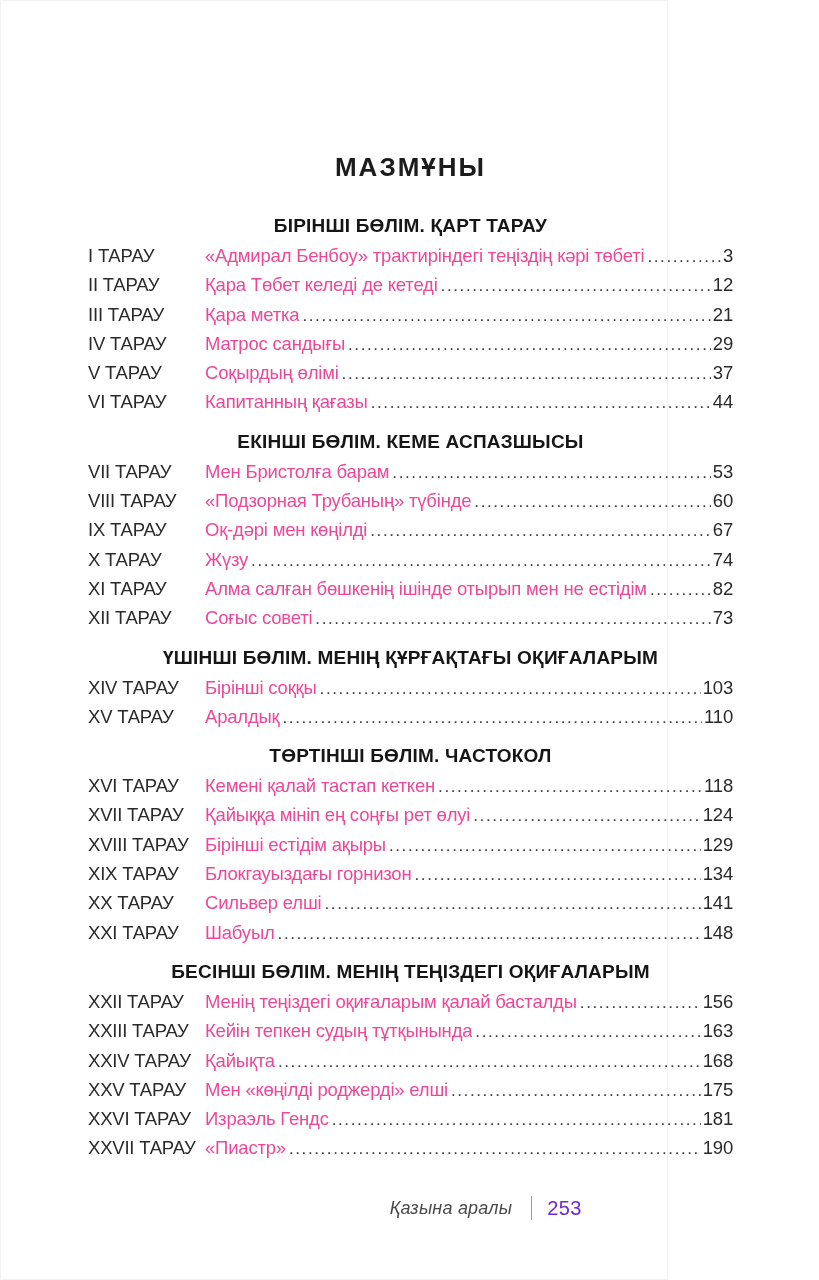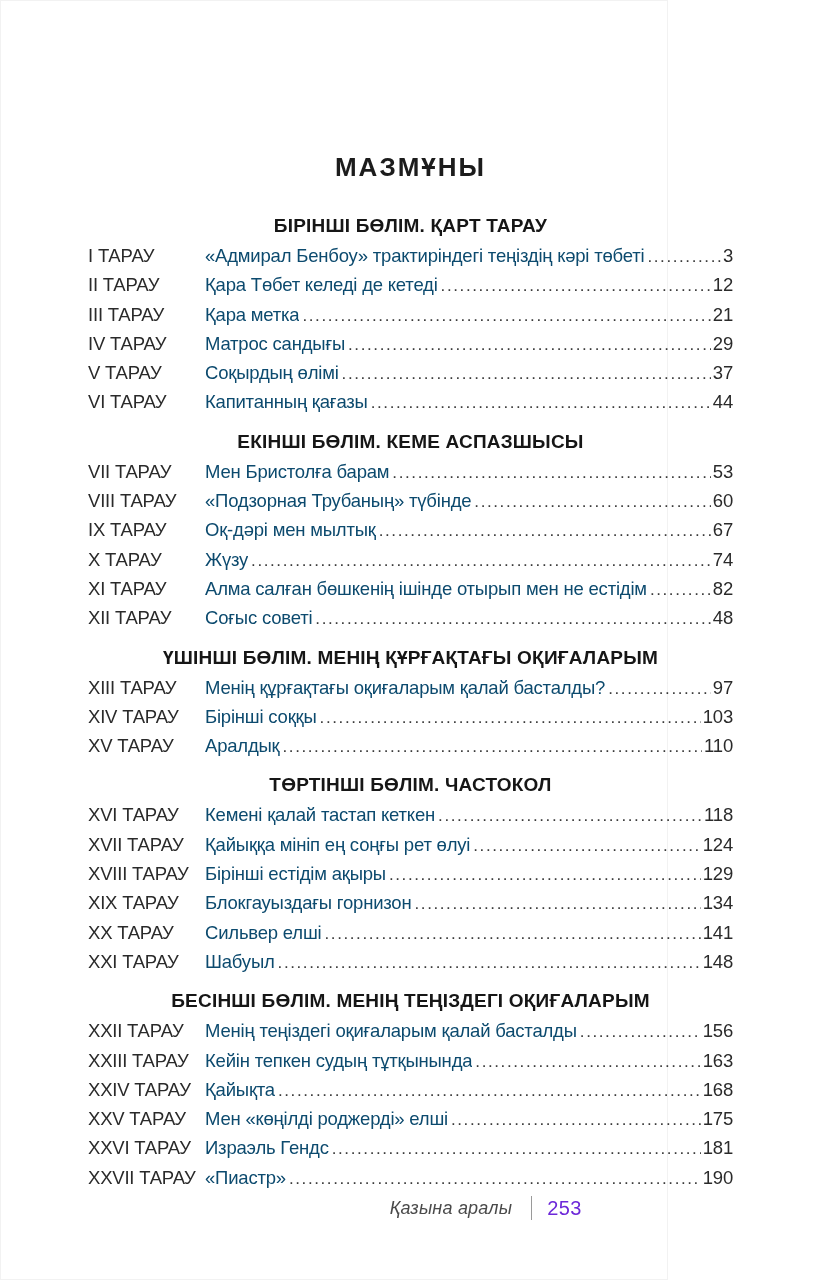--- a/index.html
+++ b/index.html
@@ -52,21 +52,21 @@
   }
   .chapter {
     flex: none;
     width: 117px;
     color: #2a2a2a;
   }
   .entry-title {
     flex: none;
     max-width: 470px;
     overflow: hidden;
-    color: #0c4a6e;
+    color: #ec4899;
   }
   .leader {
     flex: 1 1 auto;
     overflow: hidden;
     margin-left: 3px;
     margin-right: 2px;
     color: #3a3a3a;
   }
   .leader::after {
     content: "...................................................................................................";
@@ -169,21 +169,21 @@
 
   <div class="row">
     <span class="chapter">VIII ТАРАУ</span>
     <span class="entry-title">«Подзорная Трубаның» түбінде</span>
     <span class="leader"></span>
     <span class="pagenum">60</span>
   </div>
 
   <div class="row">
     <span class="chapter">IX ТАРАУ</span>
-    <span class="entry-title">Оқ-дәрі мен мылтық</span>
+    <span class="entry-title">Оқ-дәрі мен көңілді</span>
     <span class="leader"></span>
     <span class="pagenum">67</span>
   </div>
 
   <div class="row">
     <span class="chapter">X ТАРАУ</span>
     <span class="entry-title">Жүзу</span>
     <span class="leader"></span>
     <span class="pagenum">74</span>
   </div>
@@ -192,34 +192,28 @@
     <span class="chapter">XI ТАРАУ</span>
     <span class="entry-title">Алма салған бөшкенің ішінде отырып мен не естідім</span>
     <span class="leader"></span>
     <span class="pagenum">82</span>
   </div>
 
   <div class="row">
     <span class="chapter">XII ТАРАУ</span>
     <span class="entry-title">Соғыс советі</span>
     <span class="leader"></span>
-    <span class="pagenum">48</span>
+    <span class="pagenum">73</span>
   </div>
 </div>
   </section>
 
   <section>
     <h2 class="section-heading">ҮШІНШІ БӨЛІМ. МЕНІҢ ҚҰРҒАҚТАҒЫ ОҚИҒАЛАРЫМ</h2>
     <div class="rows">
-  <div class="row">
-    <span class="chapter">XIII ТАРАУ</span>
-    <span class="entry-title">Менің құрғақтағы оқиғаларым қалай басталды?</span>
-    <span class="leader"></span>
-    <span class="pagenum">97</span>
-  </div>
 
   <div class="row">
     <span class="chapter">XIV ТАРАУ</span>
     <span class="entry-title">Бірінші соққы</span>
     <span class="leader"></span>
     <span class="pagenum">103</span>
   </div>
 
   <div class="row">
     <span class="chapter">XV ТАРАУ</span>

